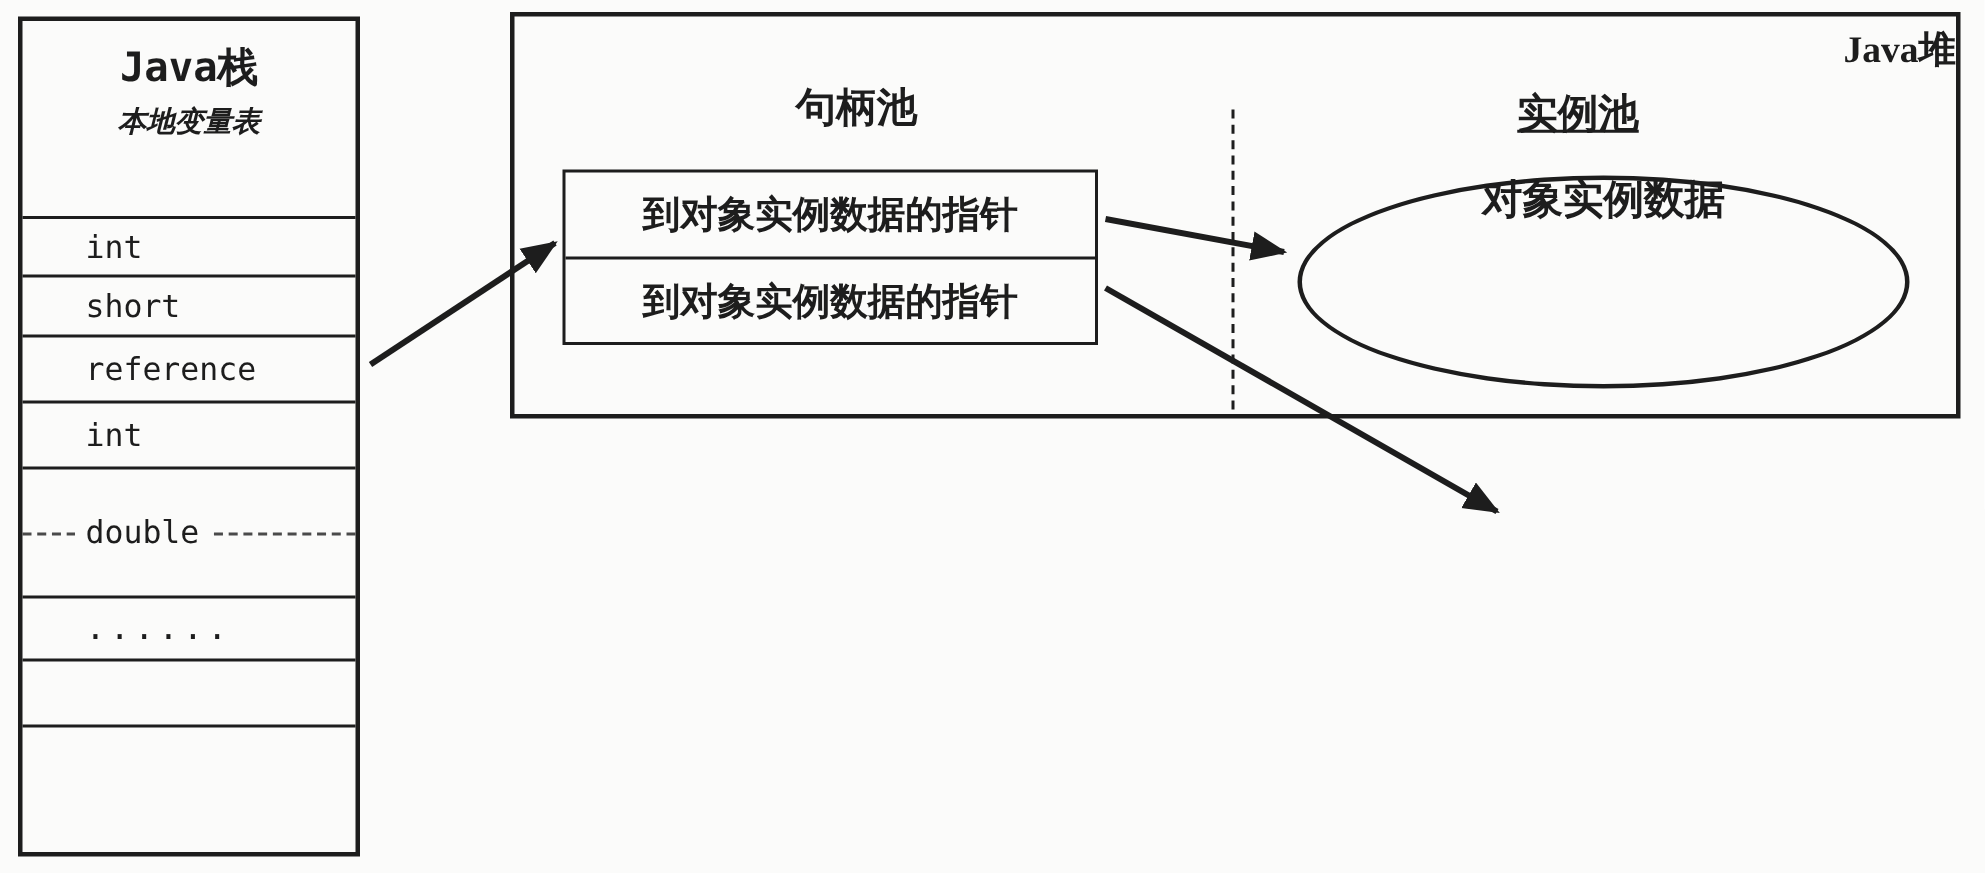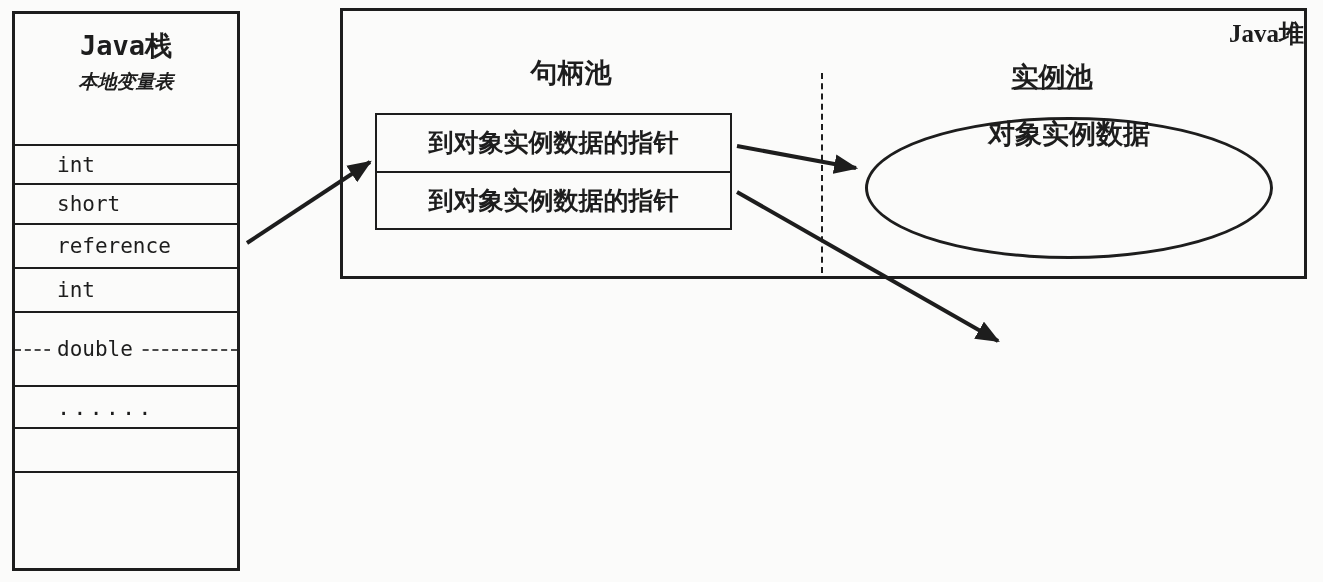--- a/index.html
+++ b/index.html
@@ -132,21 +132,21 @@
     </div>
     <div class="stack-row" style="height:40px">
       <span class="row-label">short</span>
     </div>
     <div class="stack-row" style="height:44px">
       <span class="row-label">reference</span>
     </div>
     <div class="stack-row" style="height:44px">
       <span class="row-label">int</span>
     </div>
-    <div class="stack-row dashed" style="height:74px">
+    <div class="stack-row dashed" style="height:86px">
       <div class="dash-line"></div>
       <span class="row-label">double</span>
     </div>
     <div class="stack-row dots" style="height:42px">
       <span class="row-label">......</span>
     </div>
     <div class="stack-row" style="height:44px">
       <span class="row-label"></span>
     </div>
     <div class="stack-row last">

